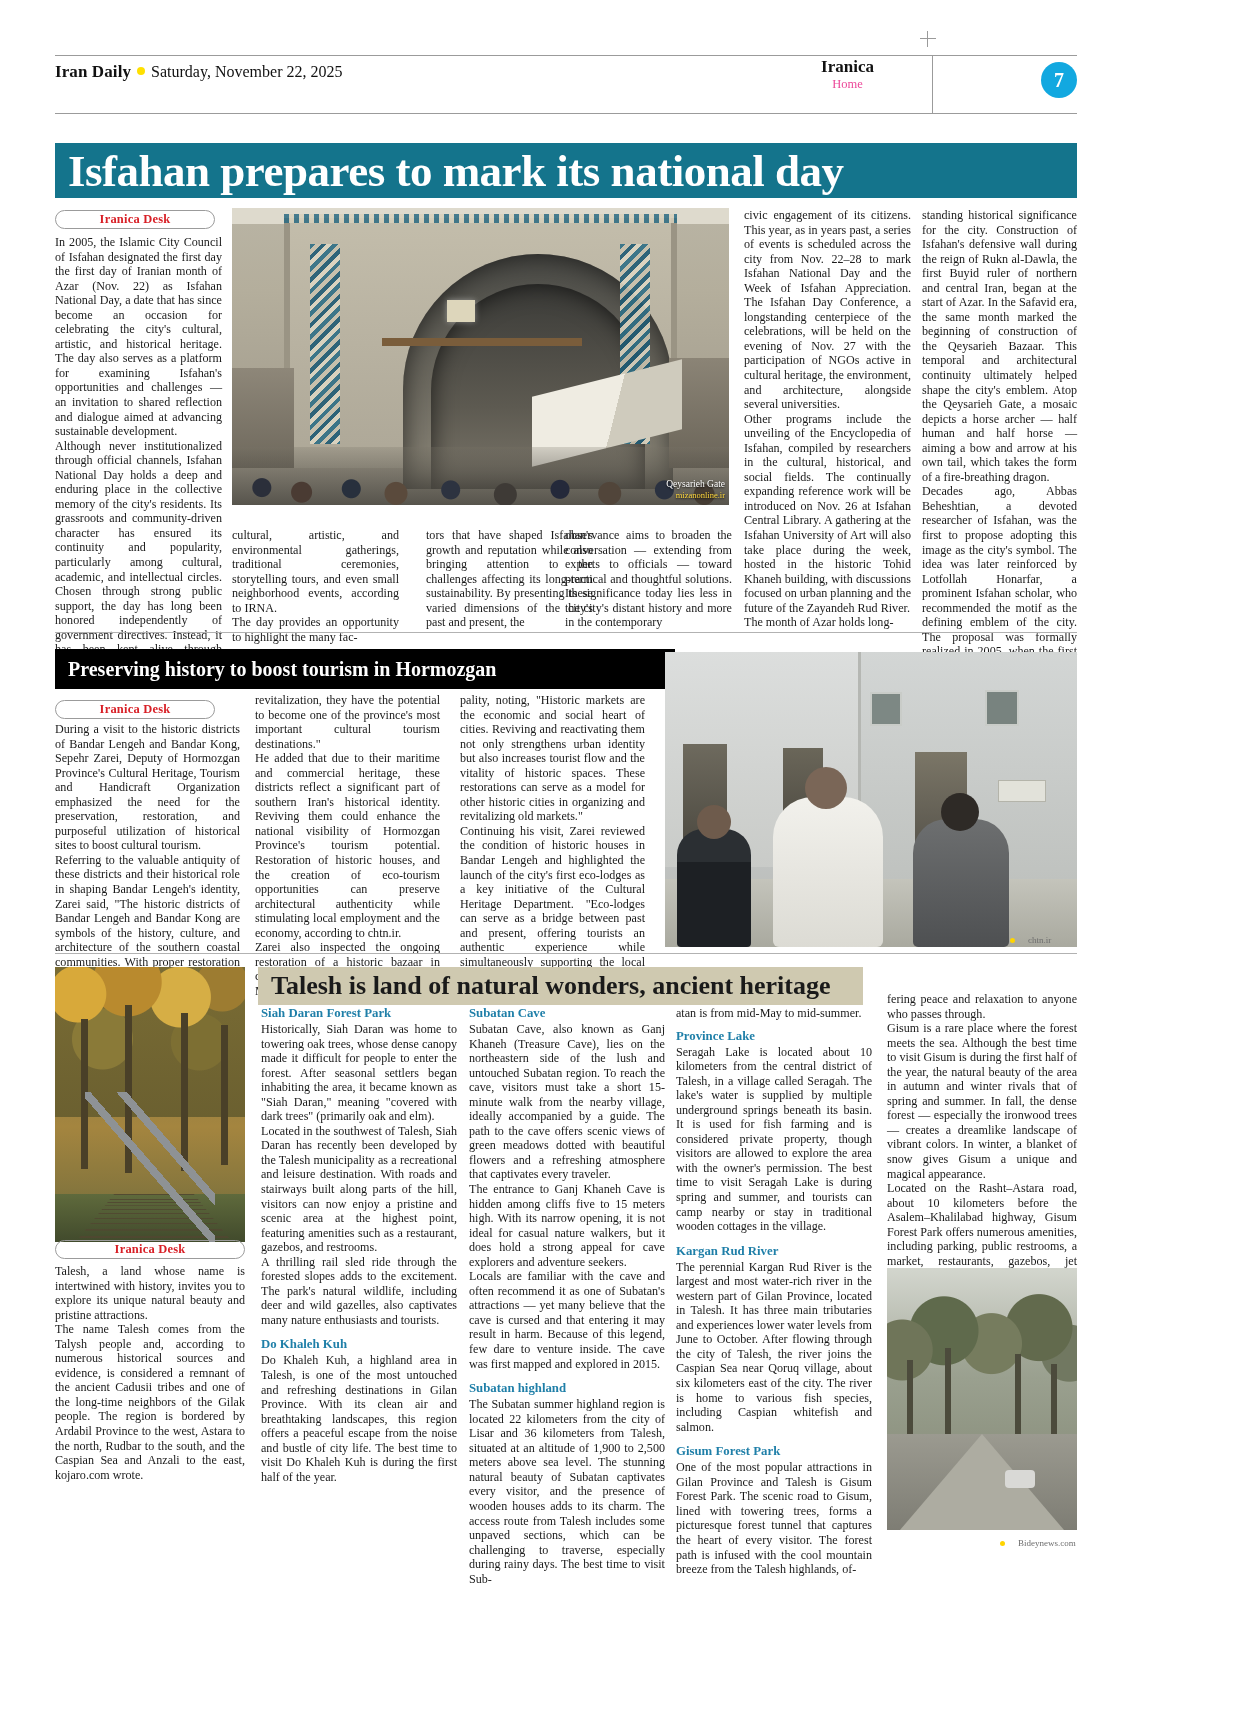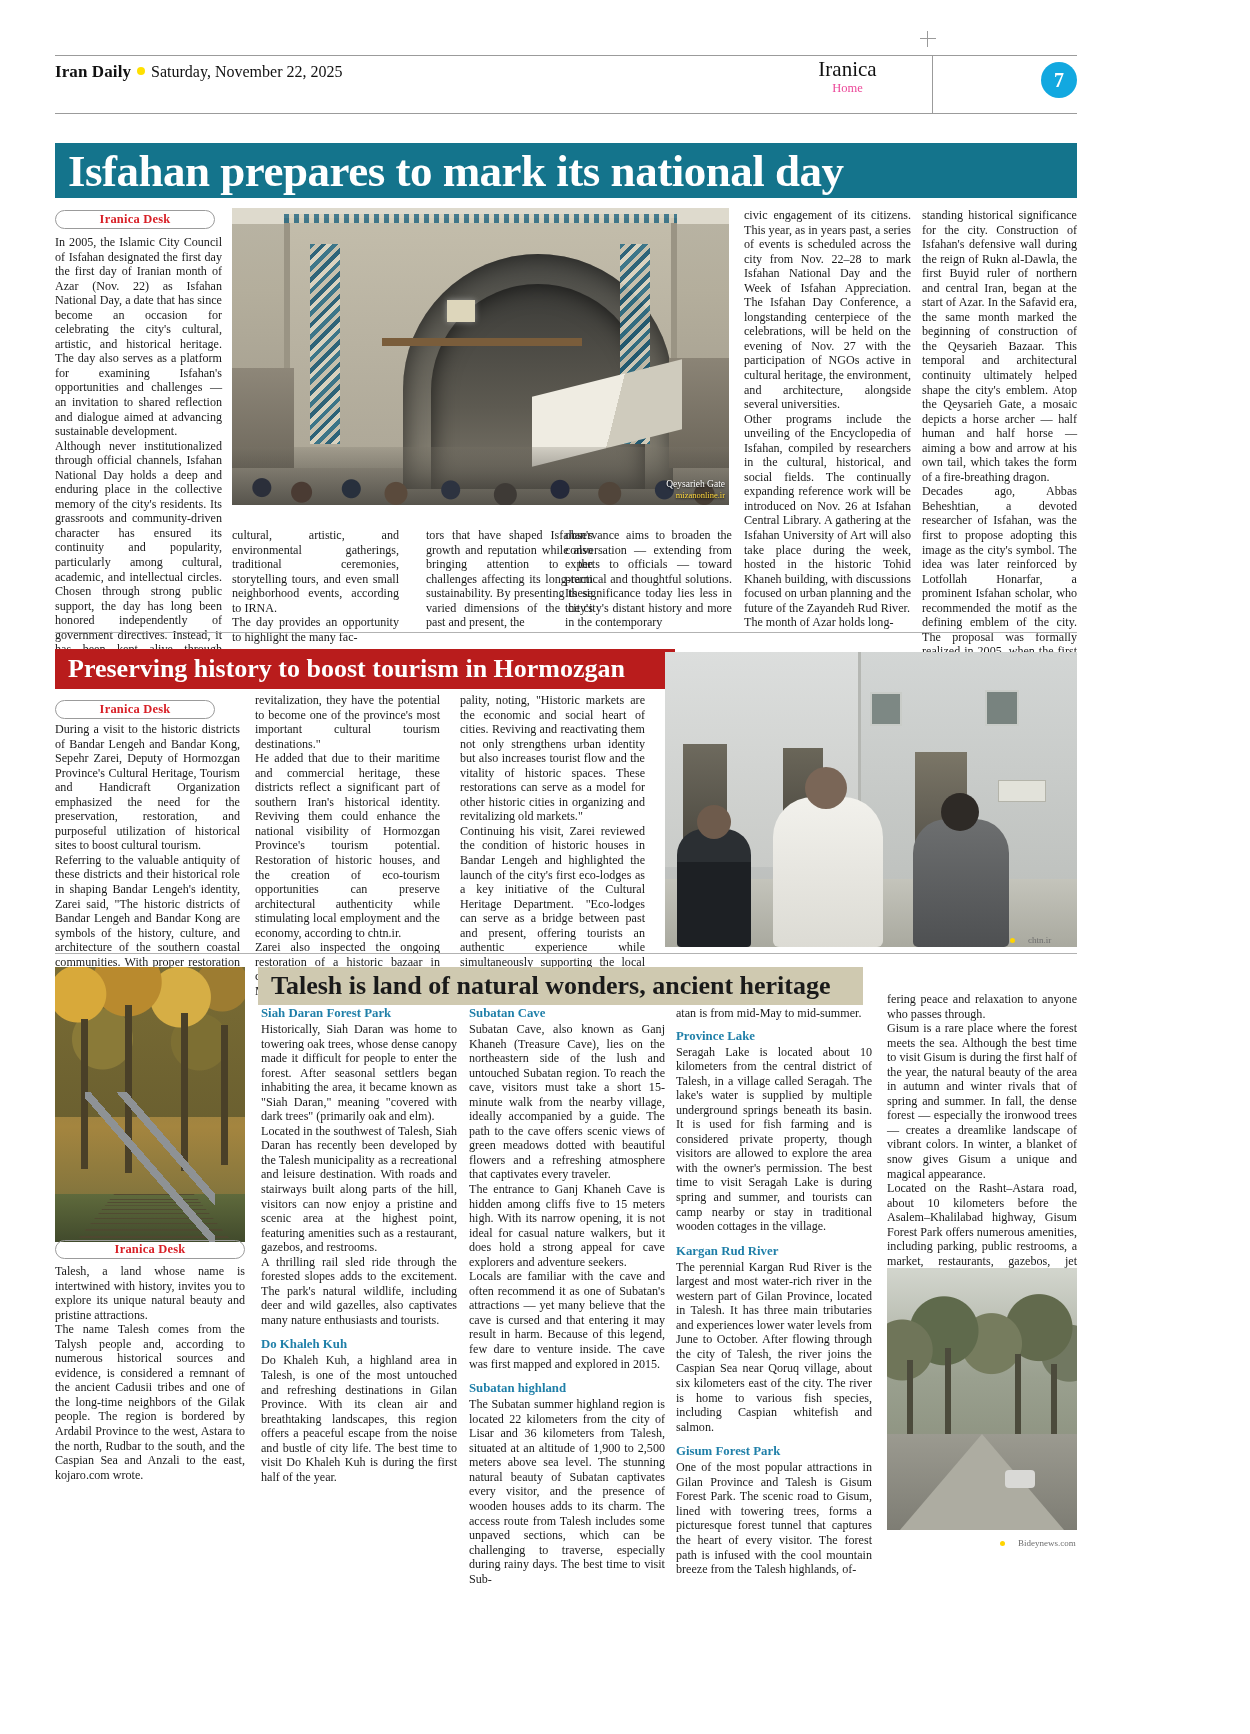--- a/index.html
+++ b/index.html
@@ -28,41 +28,41 @@
 
   .rule-top { position: absolute; left: 55px; top: 55px; width: 1022px; height: 1px; background: #9b9b9b; }
   .rule-bot { position: absolute; left: 55px; top: 113px; width: 1022px; height: 1px; background: #9b9b9b; }
 
   .masthead-left { position: absolute; left: 55px; top: 62px; display: flex; align-items: baseline; gap: 6px; }
   .brand { font-weight: bold; font-size: 17px; letter-spacing: .1px; }
   .dot-yellow { width: 8px; height: 8px; border-radius: 50%; background: #ffe000; display: inline-block; position: relative; top: -2px; }
   .dateline { font-size: 16px; }
 
   .section-block { position: absolute; left: 760px; top: 58px; width: 175px; text-align: center; }
-  .section-name { font-weight: normal; font-size: 21px; line-height: 1.05; }
+  .section-name { font-weight: bold; font-size: 17px; line-height: 1.05; }
   .section-sub { font-size: 12.5px; color: #ec4899; margin-top: 1px; }
   .sep-vert { position: absolute; left: 932px; top: 56px; width: 1px; height: 57px; background: #9b9b9b; }
 
   .page-badge {
     position: absolute; left: 1041px; top: 62px;
     width: 36px; height: 36px; border-radius: 50%;
     background: #12a8e0; color: #fff; font-weight: bold;
     font-size: 20px; display: flex; align-items: center; justify-content: center;
     font-family: "Liberation Serif", serif;
   }
 
   
   .banner {
     position: absolute; color: #fff;
     display: flex; align-items: center;
     padding-left: 13px;
     font-weight: bold;
   }
   .banner-main { left: 55px; top: 143px; width: 1022px; height: 55px; background: #14748c; font-size: 45px; letter-spacing: -0.5px; }
-  .banner-two  { left: 55px; top: 649px; width: 620px; height: 40px; background: #b91c1c; font-size: 26px; }
+  .banner-two  { left: 55px; top: 649px; width: 620px; height: 40px; background: #000000; font-size: 20px; }
   .banner-three{ left: 258px; top: 967px; width: 605px; height: 38px; background: #cfc9b0; color: #1a1a1a; font-size: 26px; }
 
   
   .desk-tag {
     border: 1px solid #9b9b9b; border-radius: 11px;
     height: 19px; display: flex; align-items: center; justify-content: center;
     color: #d81f26; font-weight: bold; font-size: 12.5px;
     letter-spacing: .2px;
   }
 

